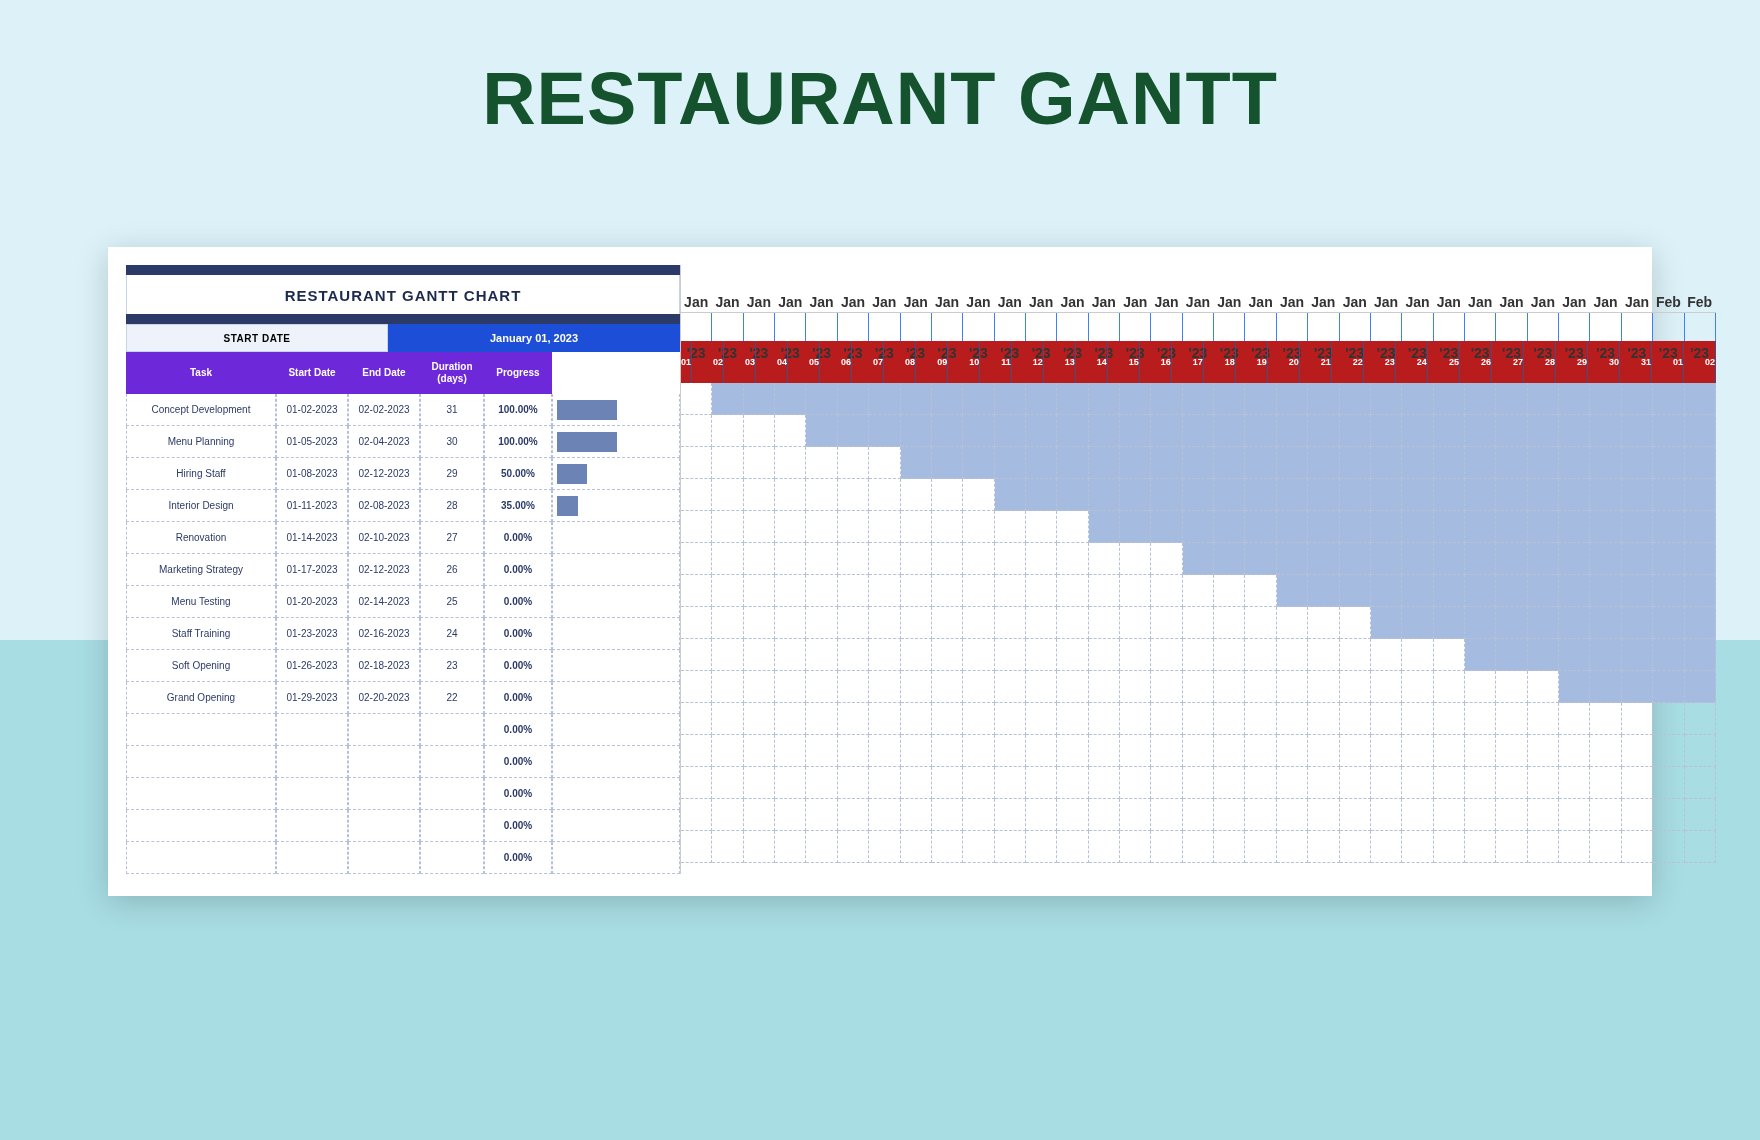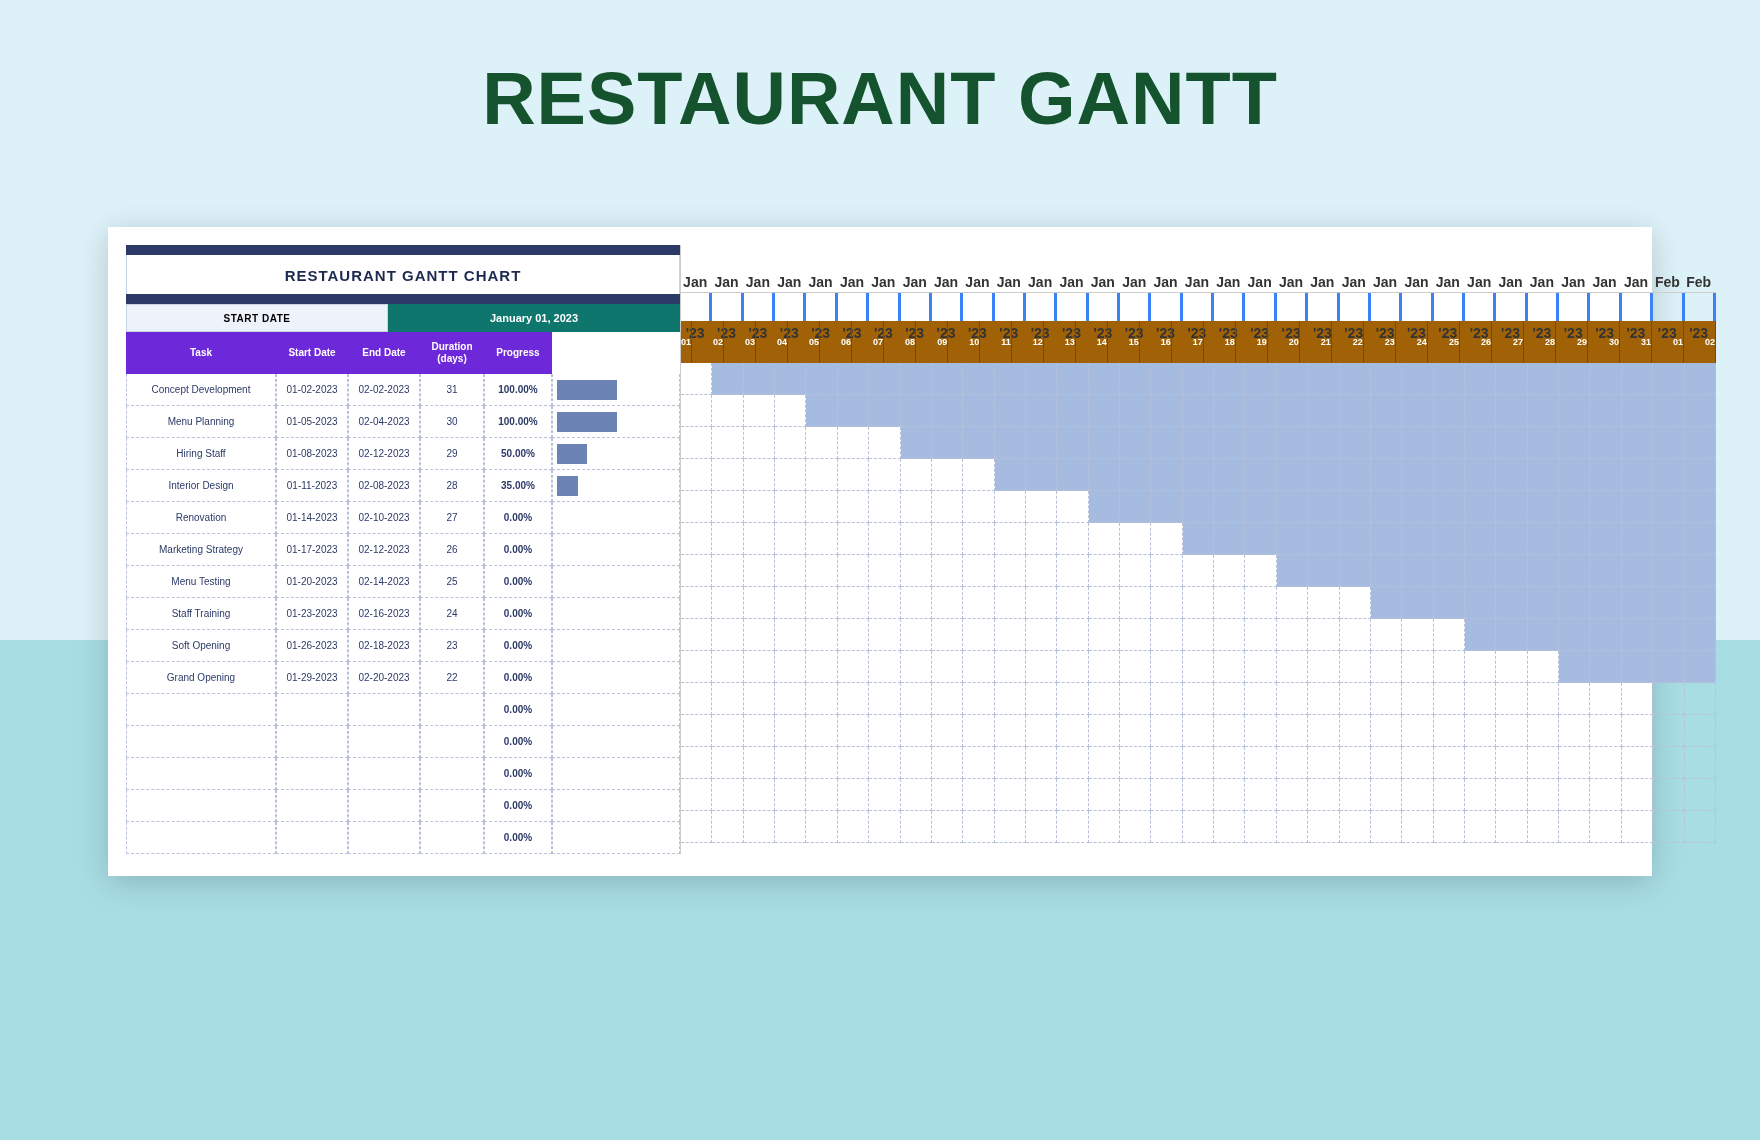--- a/index.html
+++ b/index.html
@@ -36,21 +36,21 @@
   .subtitle {
     margin-top: 28px;
     font-size: 26px;
     line-height: 1.45;
     color: #333;
     font-weight: 400;
   }
 
   .sheet {
     position: relative;
-    margin: 24px auto 0;
+    margin: 44px auto 0;
     width: 1544px;
     background: #fff;
     box-shadow: 0 6px 30px rgba(0,0,0,0.18);
     padding: 18px 12px 22px 18px;
     text-align: left;
   }
 
   .sheet-inner { display: flex; gap: 0; }
   .left-pane  { width: 554px; flex: 0 0 554px; }
   .right-pane { flex: 1 1 auto; border-left: 1px solid #ccc; }
@@ -71,21 +71,21 @@
   .startdate-row { display:flex; height:28px; }
   .startdate-label {
     flex: 0 0 262px;
     background:#eef2fa;
     border:1px solid #c9d3e6;
     display:flex; align-items:center; justify-content:center;
     font-size:10px; font-weight:900; letter-spacing:.5px;
   }
   .startdate-value {
     flex:1 1 auto;
-    background:#0f766e; color:#fff;
+    background:#1d4ed8; color:#fff;
     display:flex; align-items:center; justify-content:center;
     font-size:11px; font-weight:700;
   }
 
   .task-header { display:flex; height:42px; background:#6d28d9; color:#fff; }
   .th { display:flex; align-items:center; justify-content:center; font-size:10px; font-weight:700; text-align:center; line-height:1.2; }
   .col-task   { width:150px; }
   .col-start  { width:72px;  }
   .col-end    { width:72px;  }
   .col-dur    { width:64px;  }
@@ -102,27 +102,27 @@
   .task-row .col-task { font-size:10px; }
   .task-row .col-prog { font-weight:900; }
   .task-row .col-bar  { justify-content:flex-start; padding-left:4px; }
   .progress-bar { height:20px; background:#6b83b5; }
 
   
   .rp-top-gap { height:48px; border-bottom:1px solid #ccc; }
   .month-row { display:flex; height:28px; }
   .month-cell {
     flex:1 1 0;
-    border-right:3px solid #3b82f6;
+    border-right:1px solid #3b82f6;
     display:flex; flex-direction:column; align-items:center; justify-content:center;
     font-size:14px; font-weight:700; line-height:1;
     color:#333;
     gap:37px;
   }
-  .day-header { display:flex; height:42px; background:#a16207;gap:21px; }
+  .day-header { display:flex; height:42px; background:#b91c1c;gap:21px; }
   .day-header > div {
     flex:1 1 0; color:#fff; font-size:9px; font-weight:700;
     display:flex; align-items:center; justify-content:center;
     border-right:1px solid #3f4f80;
   }
   .gantt-row { display:flex; height:32px; }
   .gantt-cell {
     flex:1 1 0;
     border-right:1px dashed #b7c1d9;
     border-bottom:1px dashed #b7c1d9;

